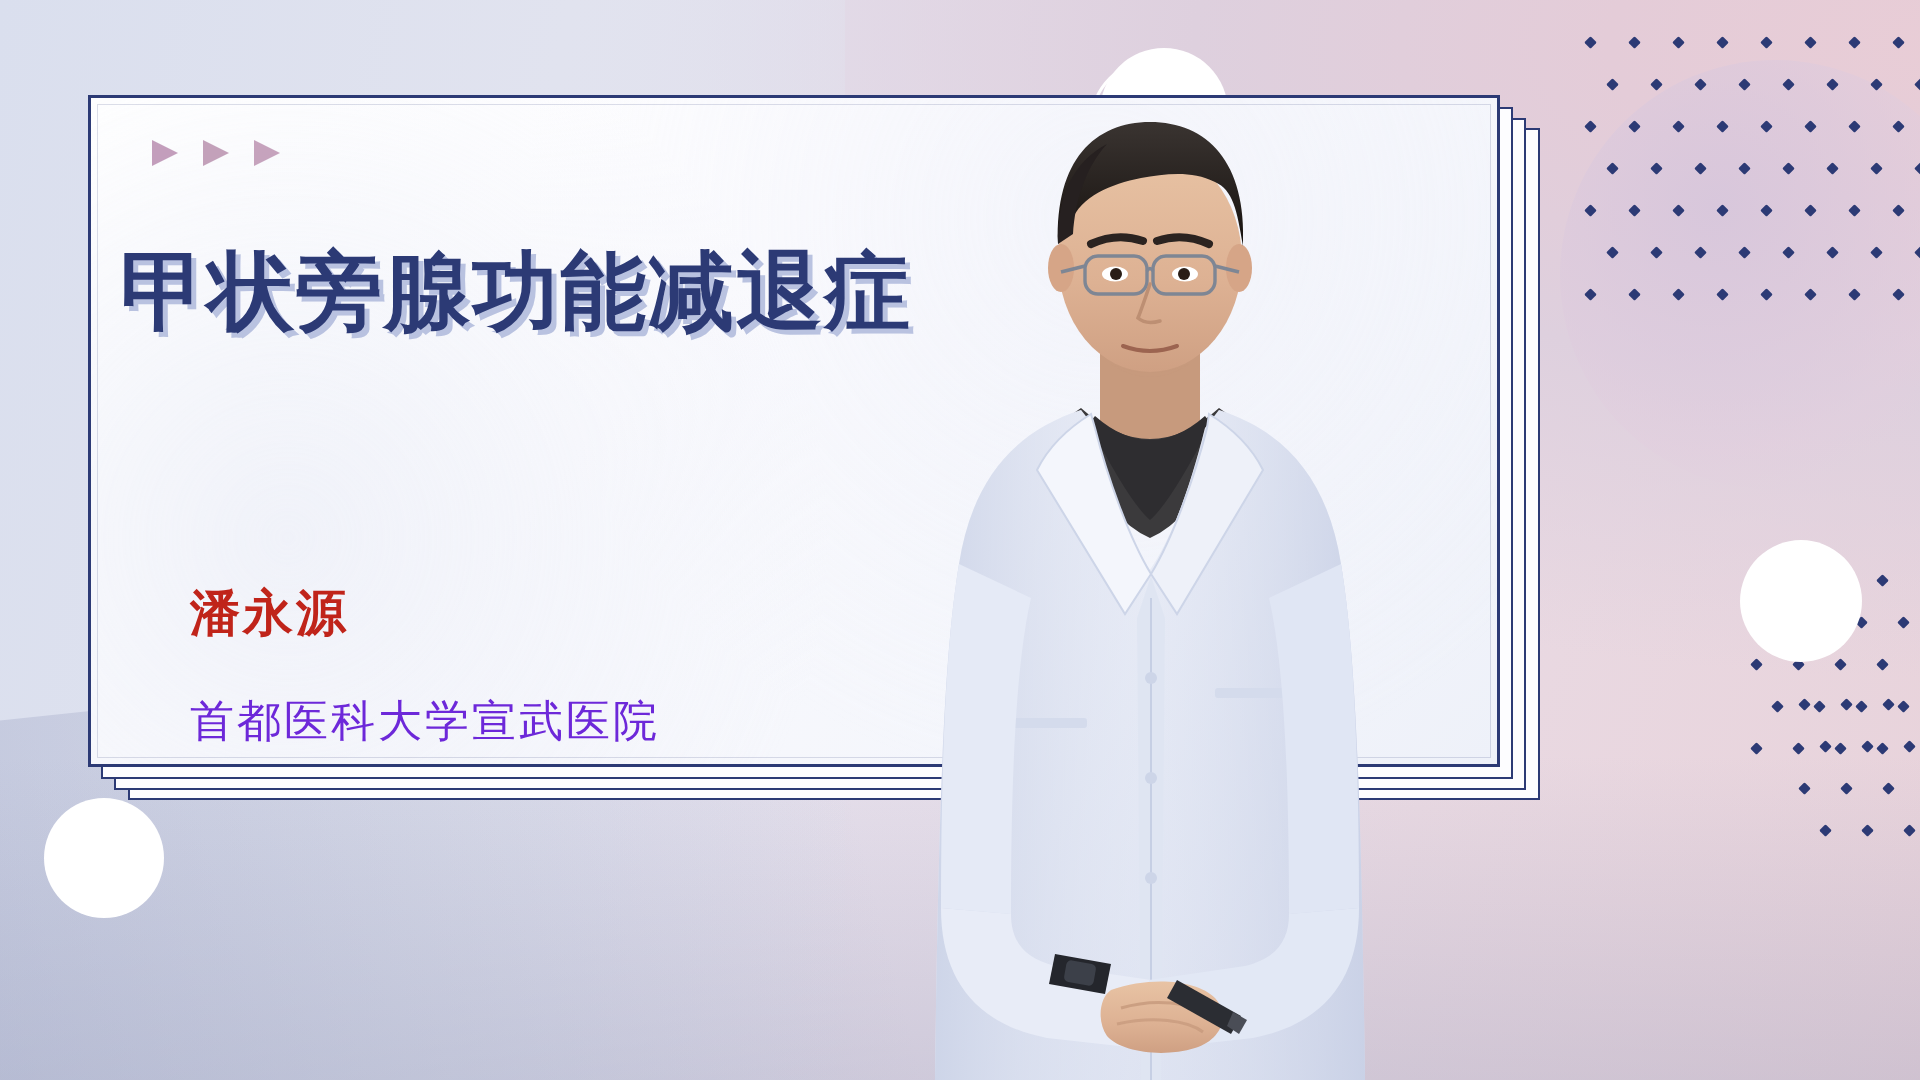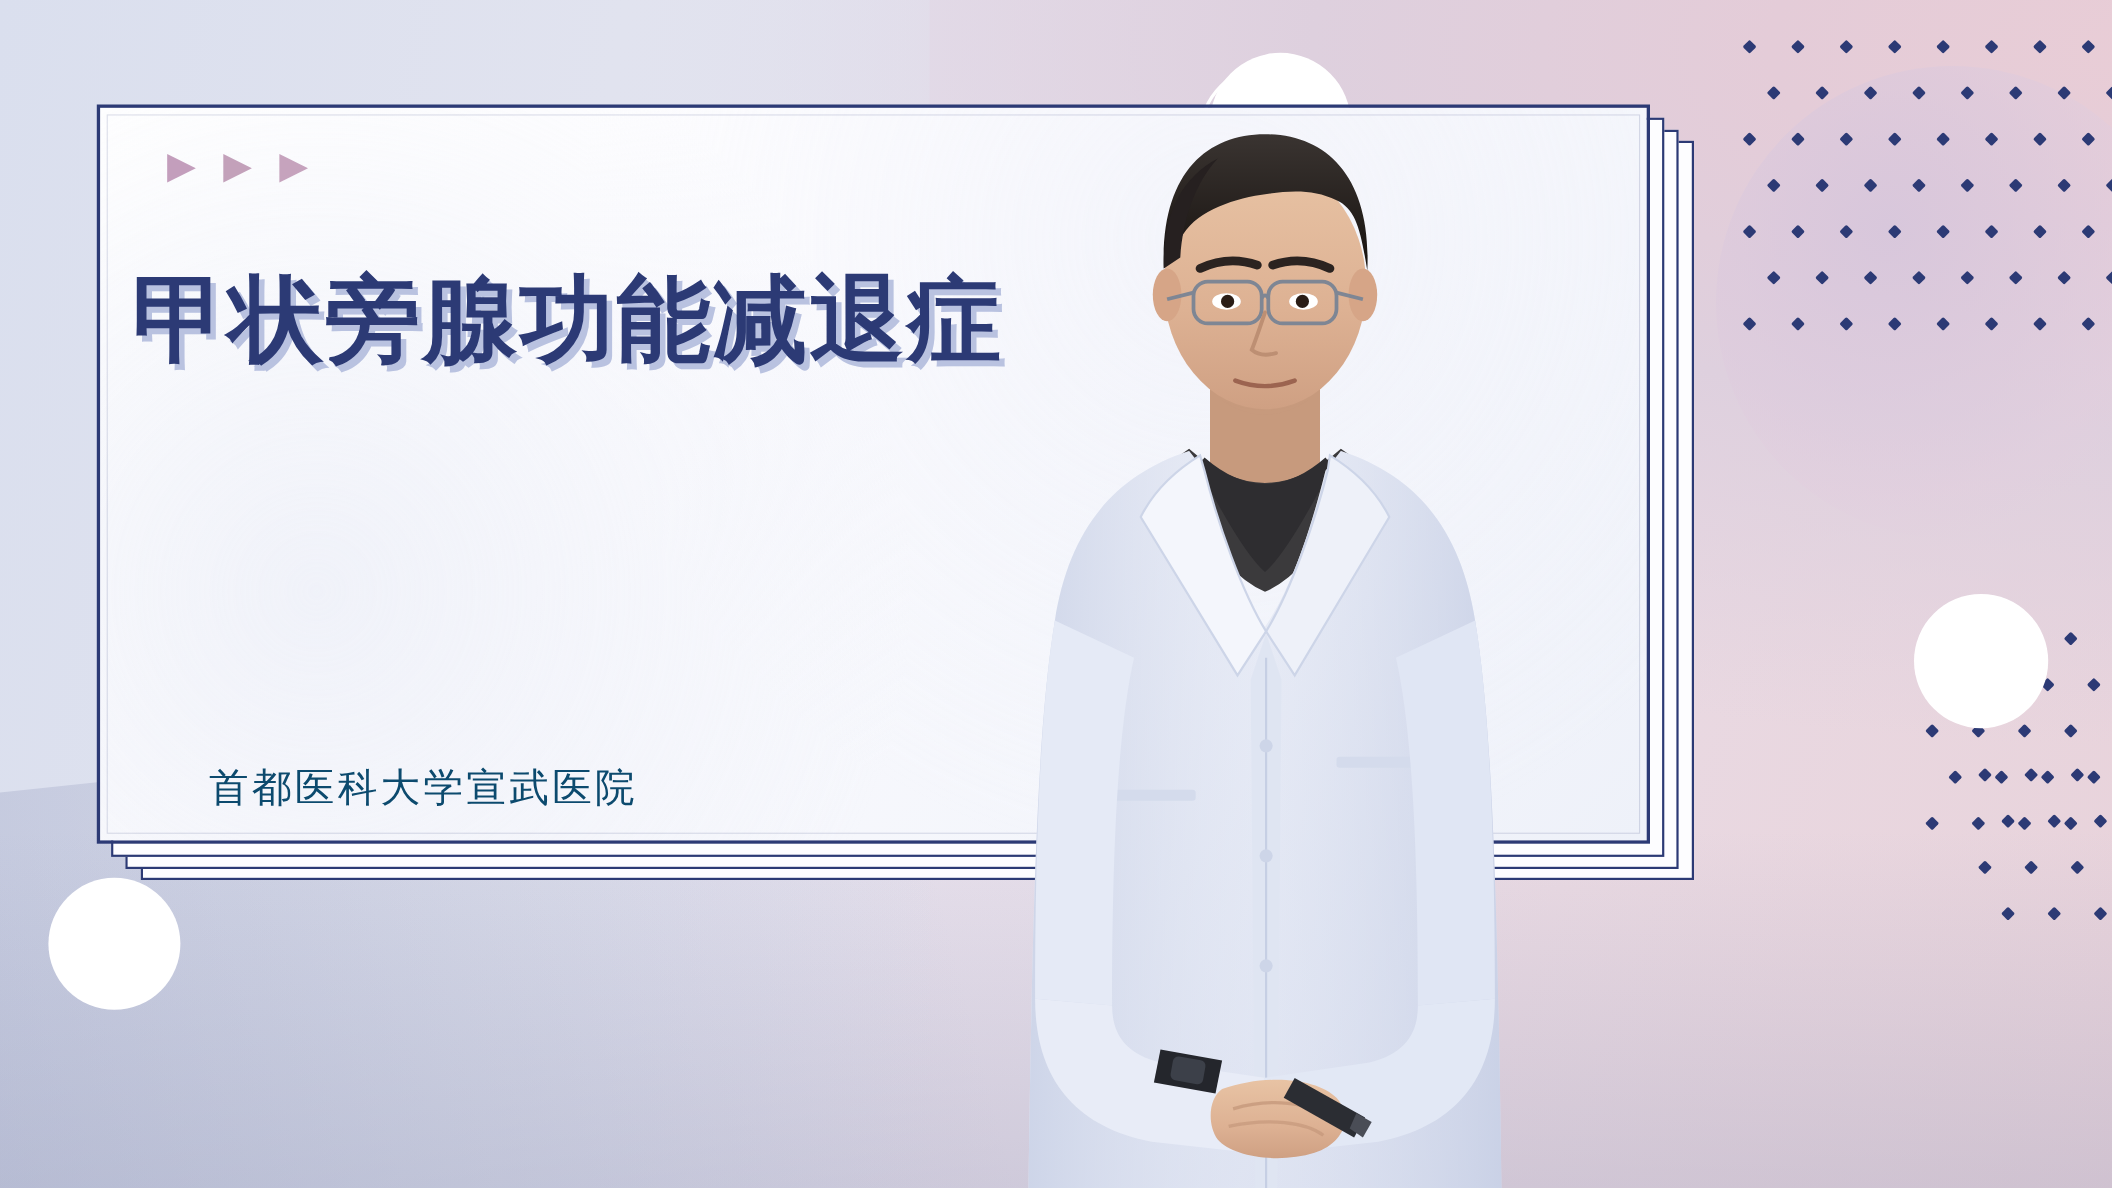--- a/index.html
+++ b/index.html
@@ -74,21 +74,21 @@
     text-shadow:5px 5px 0 #b9c2e0;
     white-space:nowrap;
   }
 
   
   #presenter { position:absolute; left:190px; top:580px; display:flex;
      align-items:baseline; gap:42px; white-space:nowrap; }
   #presenter-name { font-size:50px; font-weight:700; color:#c0241a; letter-spacing:3px; }
   #presenter-role { font-size:44px; font-weight:400; color:#2c3a75; letter-spacing:3px; }
   #affiliation { position:absolute; left:190px; top:692px;
-     font-size:36px; font-weight:400; color:#0c4a6e; letter-spacing:3px; white-space:nowrap; }
+     font-size:44px; font-weight:400; color:#6d28d9; letter-spacing:3px; white-space:nowrap; }
 
   
   #doctor { position:absolute; left:915px; top:78px; width:470px; height:1002px; }
   #doctor svg { display:block; width:100%; height:100%; }
 </style>
 </head>
 <body>
 
 <div id="bg"></div>
 <div id="bg-soft-left"></div>
@@ -209,20 +209,21 @@
 
 <div id="arrows">
   <div class="arrow a1"></div>
   <div class="arrow a2"></div>
   <div class="arrow a3"></div>
 </div>
 
 <div id="title">甲状旁腺功能减退症</div>
 
 <div id="presenter">
+  <span id="presenter-name">潘永源</span>
 </div>
 
 <div id="affiliation">首都医科大学宣武医院</div>
 
 <div id="doctor">
 <svg viewBox="0 0 470 1002" preserveAspectRatio="xMidYMax meet">
   <defs>
     <linearGradient id="coatG" x1="0" y1="0" x2="1" y2="1">
       <stop offset="0" stop-color="#f2f4fb"></stop>
       <stop offset=".45" stop-color="#e7ebf6"></stop>

